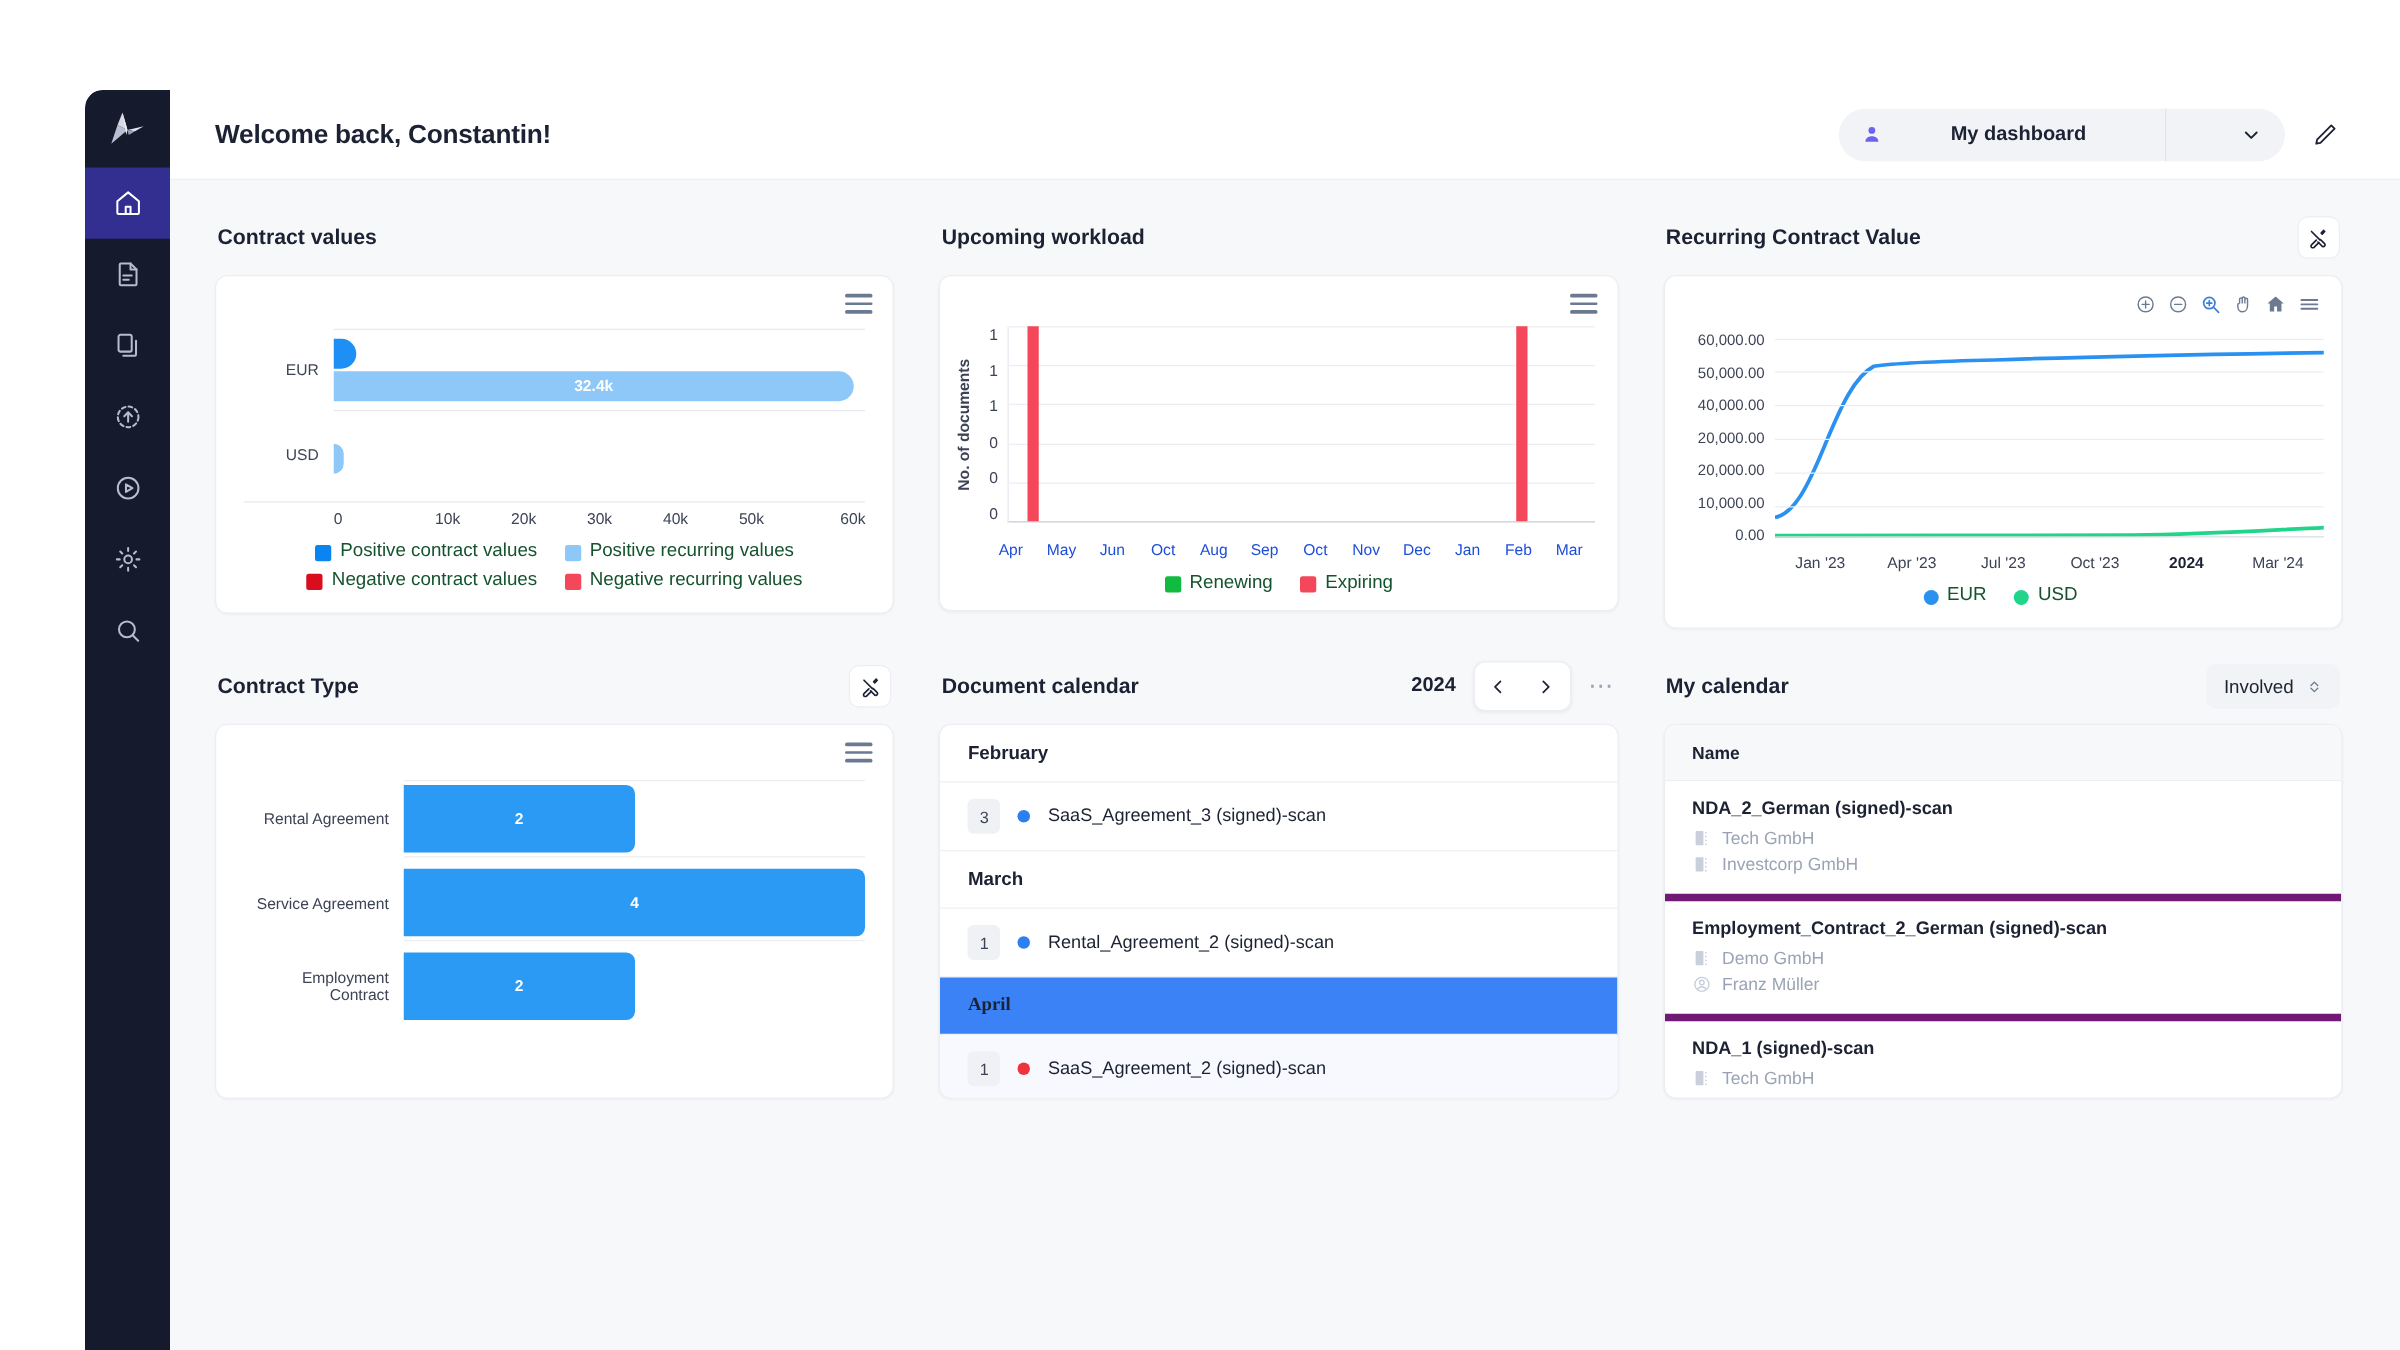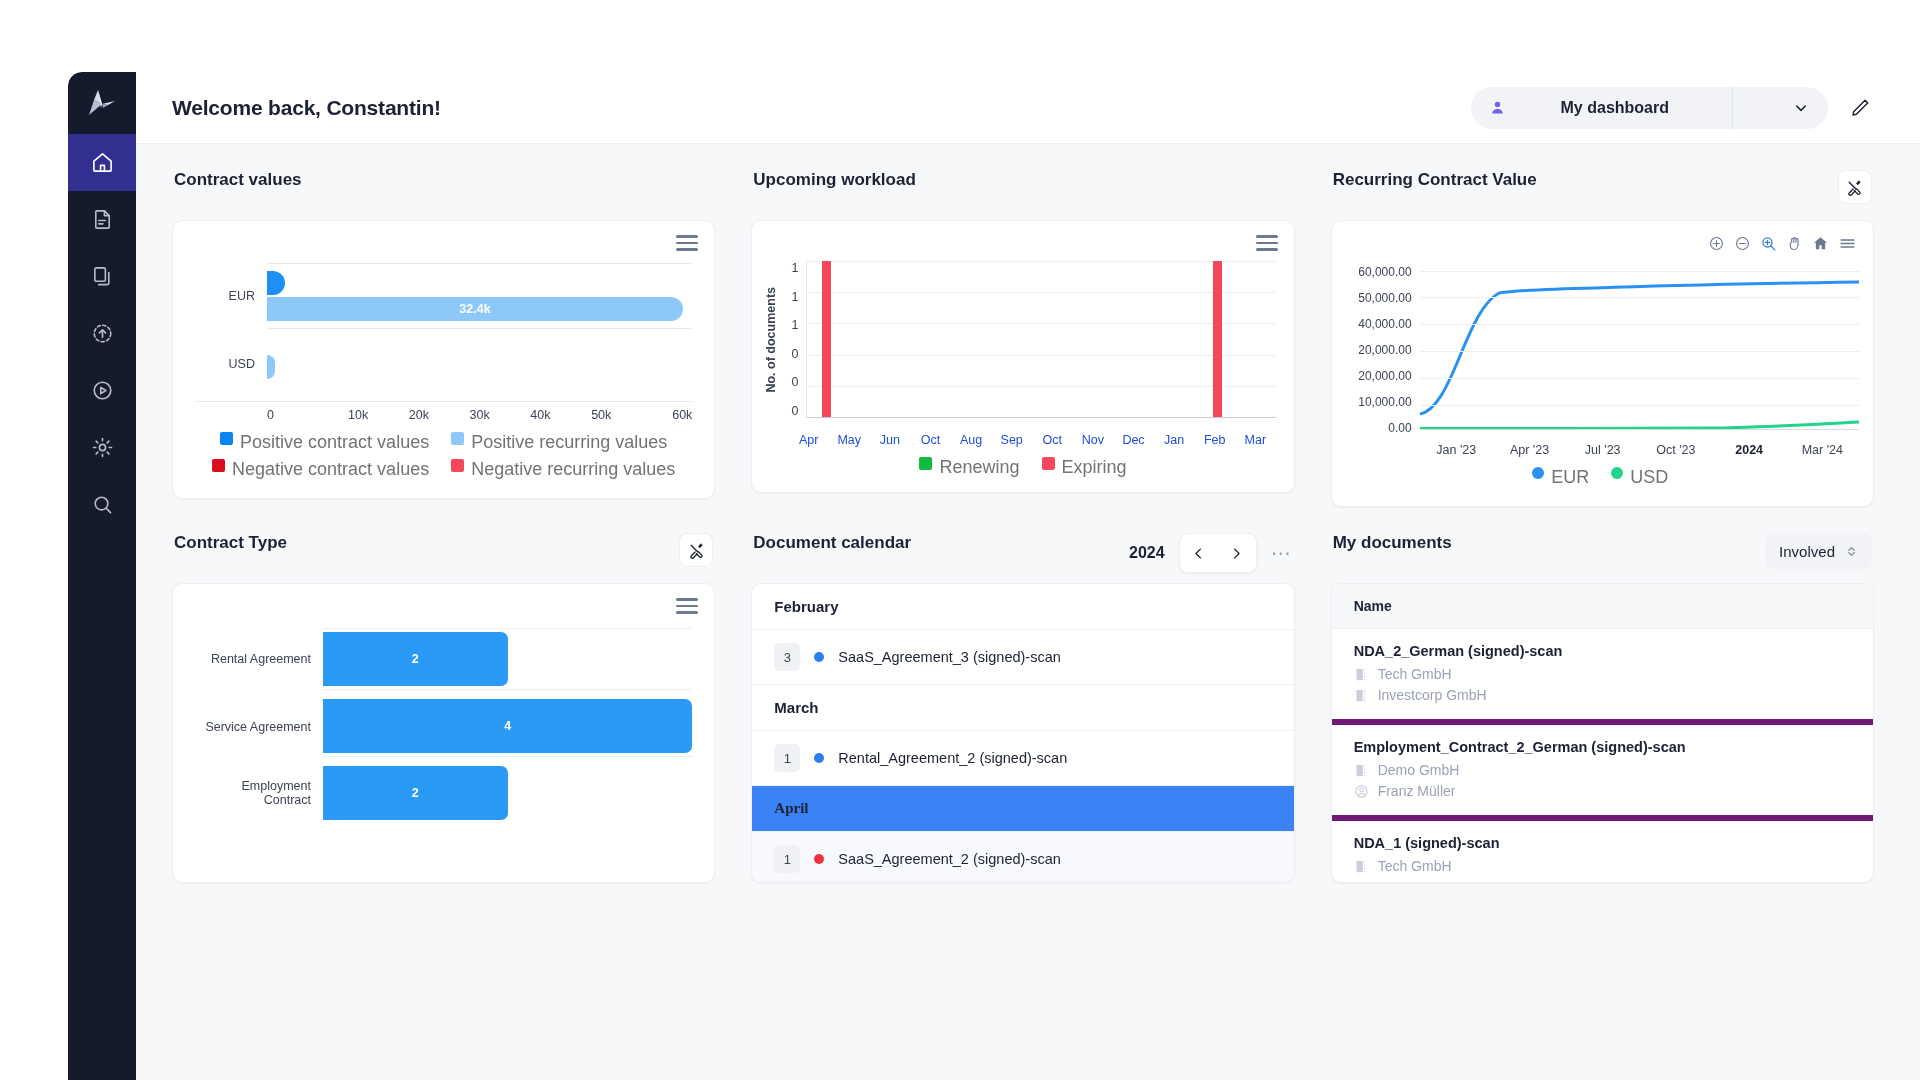--- a/index.html
+++ b/index.html
@@ -75,21 +75,21 @@
     flex: 1; padding: 26px 46px 0 36px;
     display: grid;
     grid-template-columns: repeat(3, 1fr);
     grid-auto-rows: min-content;
     column-gap: 36px; row-gap: 26px;
     overflow: hidden;
   }
 
   .widget { display: flex; flex-direction: column; min-width: 0; }
   .widget-head {
-    display: flex; align-items: flex-start;
+    display: flex; align-items: center;
     height: 40px; margin-bottom: 10px;
     padding: 0 2px;
   }
   .widget-title { font-size: 17px; font-weight: bold; color: #1c2233; }
   .tools-btn {
     margin-left: auto;
     width: 34px; height: 34px; border-radius: 8px;
     background: #ffffff; border: 1px solid #eceef2;
     display: flex; align-items: center; justify-content: center;
     cursor: pointer;
@@ -127,21 +127,21 @@
   }
   .hbar-axis .tick {
     flex: 1; font-size: 12.5px; color: #3c4355; text-align: center;
   }
   .hbar-axis .tick:first-child { text-align: left; }
   .hbar-axis .tick:last-child { text-align: right; }
   .legend {
     display: flex; flex-wrap: wrap; justify-content: center;
     gap: 6px 22px; padding: 10px 14px 6px;
   }
-  .legend-item { display: flex; align-items: flex-start; font-size: 18px; color: #737373; }
+  .legend-item { display: flex; align-items: flex-end; font-size: 15px; color: #14532d; }
   .legend-swatch { width: 13px; height: 13px; border-radius: 2px; margin-right: 7px; }
   .legend-dot { width: 12px; height: 12px; border-radius: 50%; margin-right: 7px; }
 
   
   .col-wrap { display: flex; padding: 40px 18px 8px 12px; height: 205px; }
   .ylabel-rot {
     writing-mode: vertical-rl; transform: rotate(180deg);
     font-size: 12.5px; font-weight: bold; color: #3c4355;
     align-self: center; margin-right: 4px;
   }
@@ -653,21 +653,21 @@
           <div class="cal-entry highlight">
             <span class="day-badge">1</span>
             <span class="entry-dot" style="background:#f0323c"></span>
             <span class="entry-name">SaaS_Agreement_2 (signed)-scan</span>
           </div>
         </div>
       </section>
 
       <section class="widget">
         <div class="widget-head">
-          <span class="widget-title">My documents</span>
+          <span class="widget-title">My calendar</span>
           <div class="involved-pill">
             <span>Involved</span>
             <svg width="13" height="15" viewBox="0 0 24 24" fill="none" stroke="#6b7a90" stroke-width="2" stroke-linecap="round" stroke-linejoin="round">
               <path d="M7 10l5-5 5 5"></path>
                 <path d="M7 14l5 5 5-5"></path>
             </svg>
           </div>
         </div>
         <div class="card" style="height:300px;overflow:hidden;">
           <div class="doc-head">Name</div>

